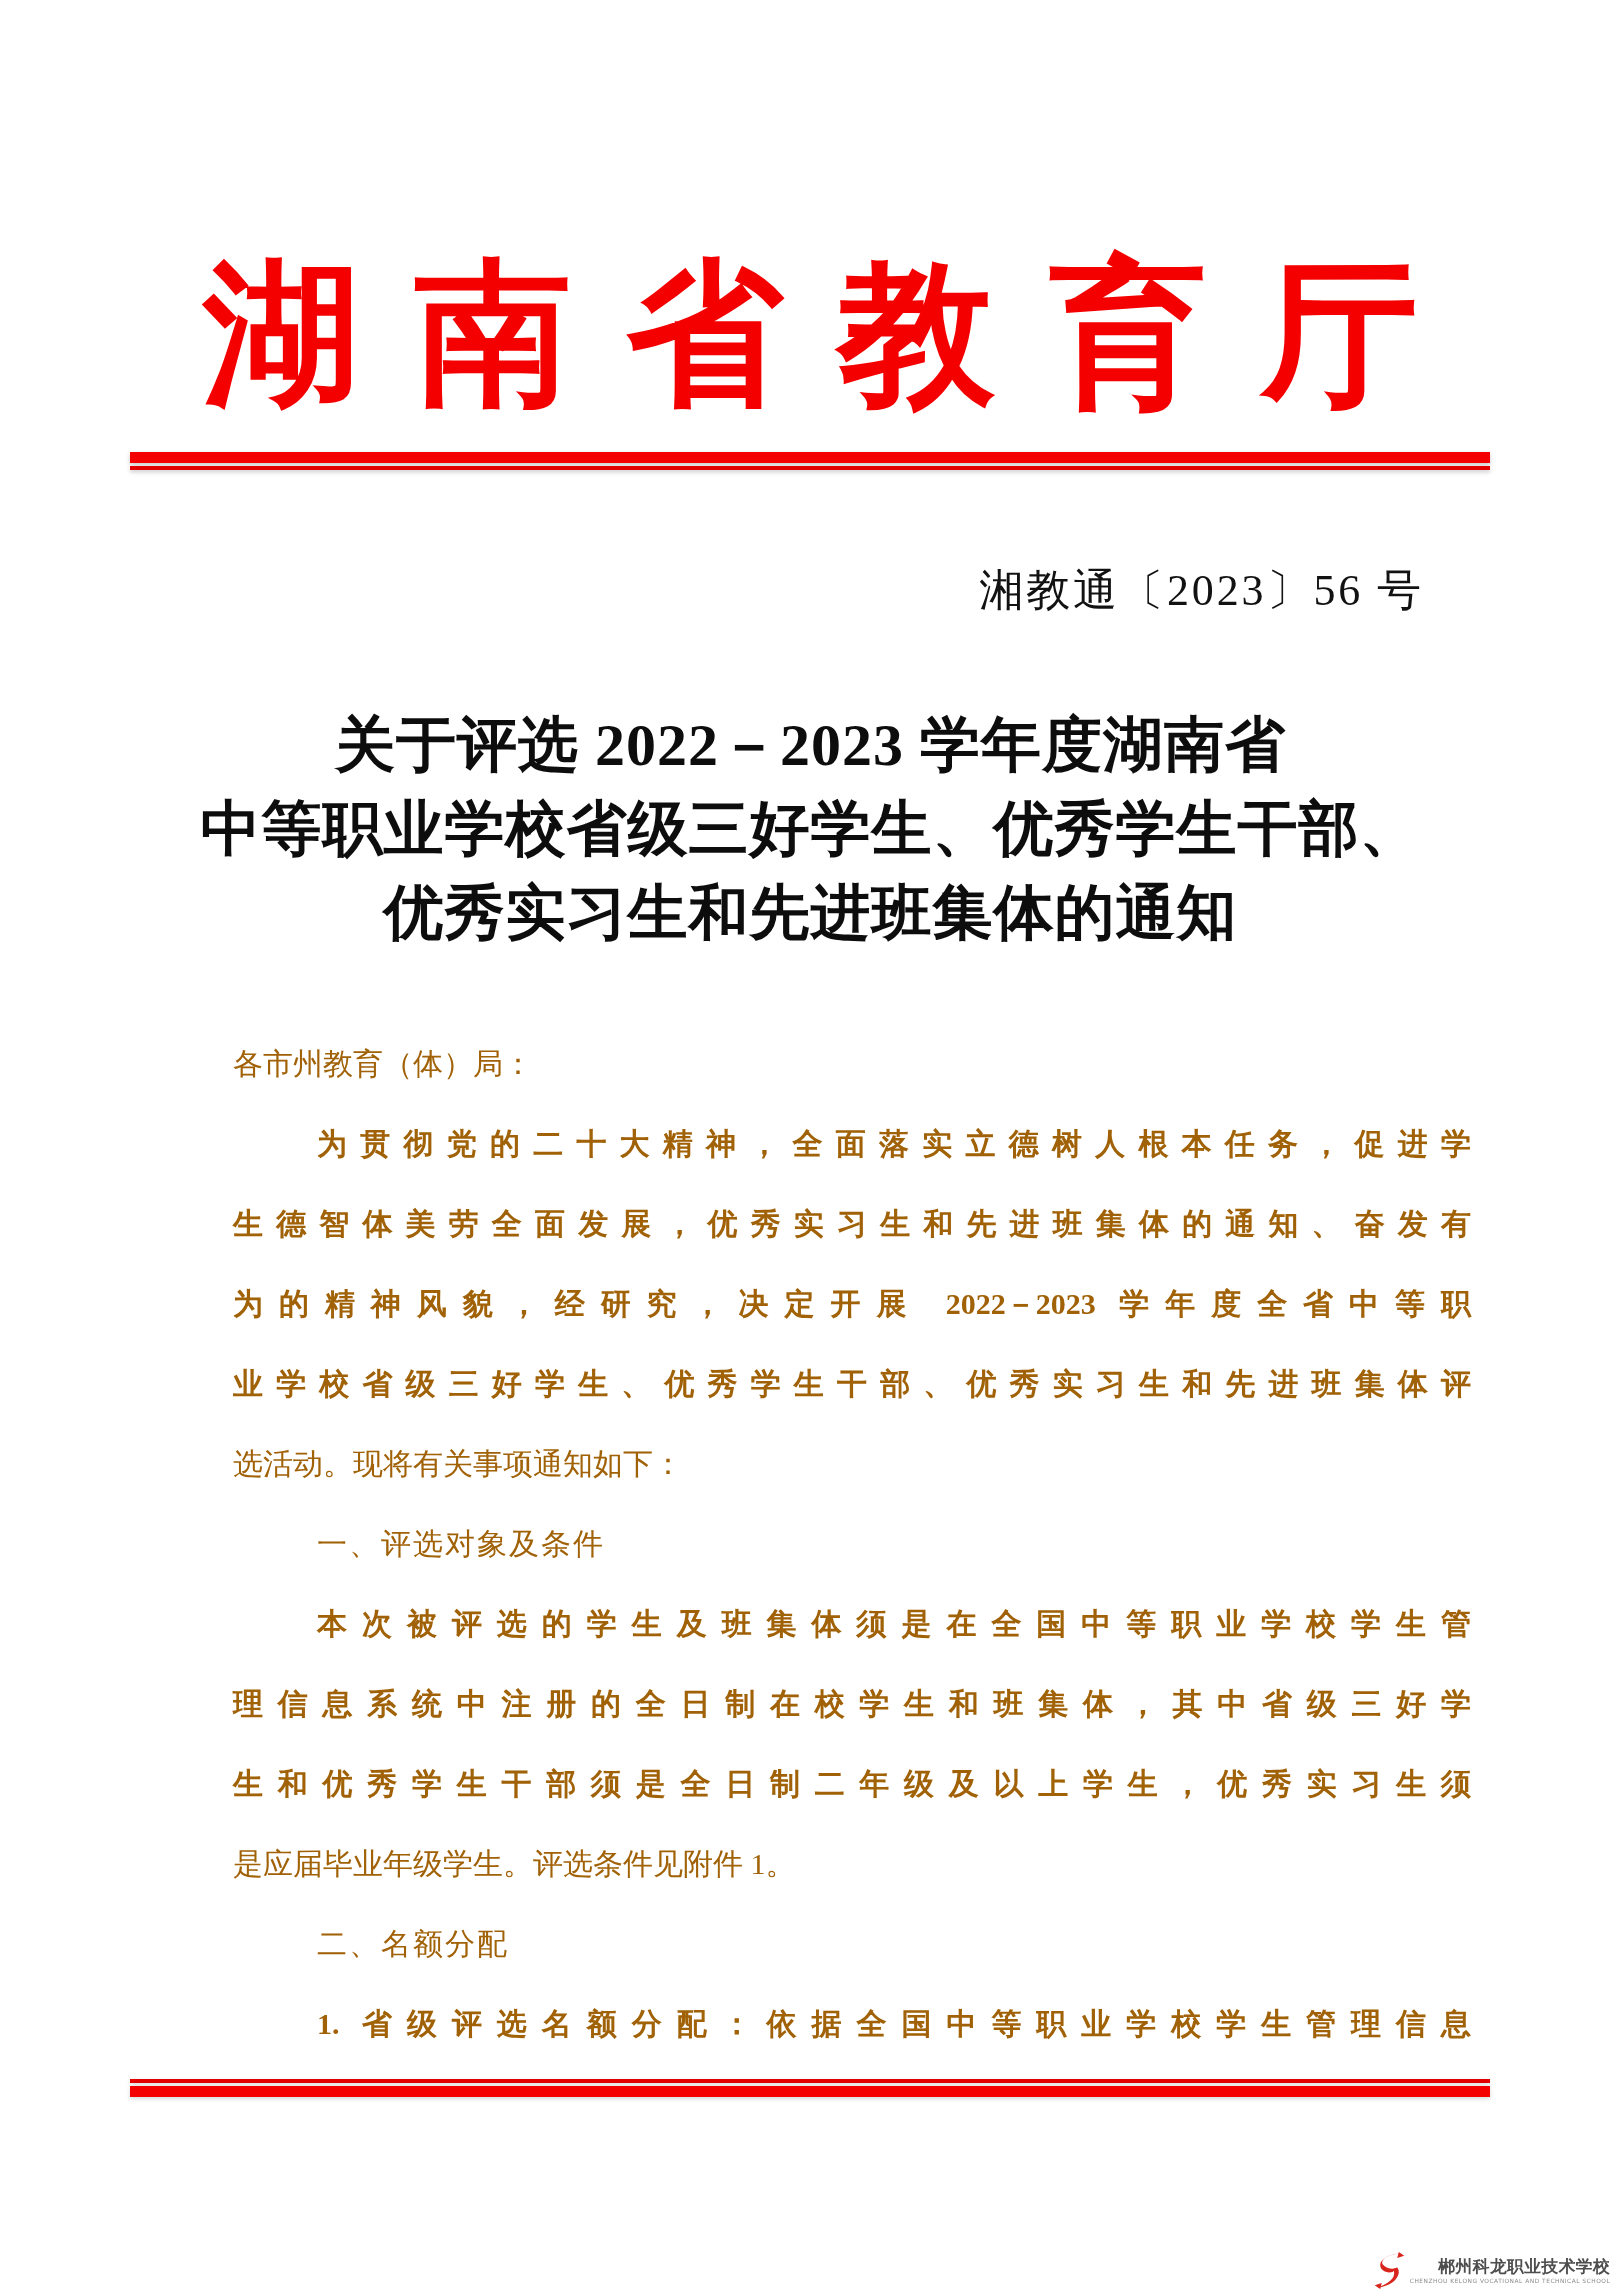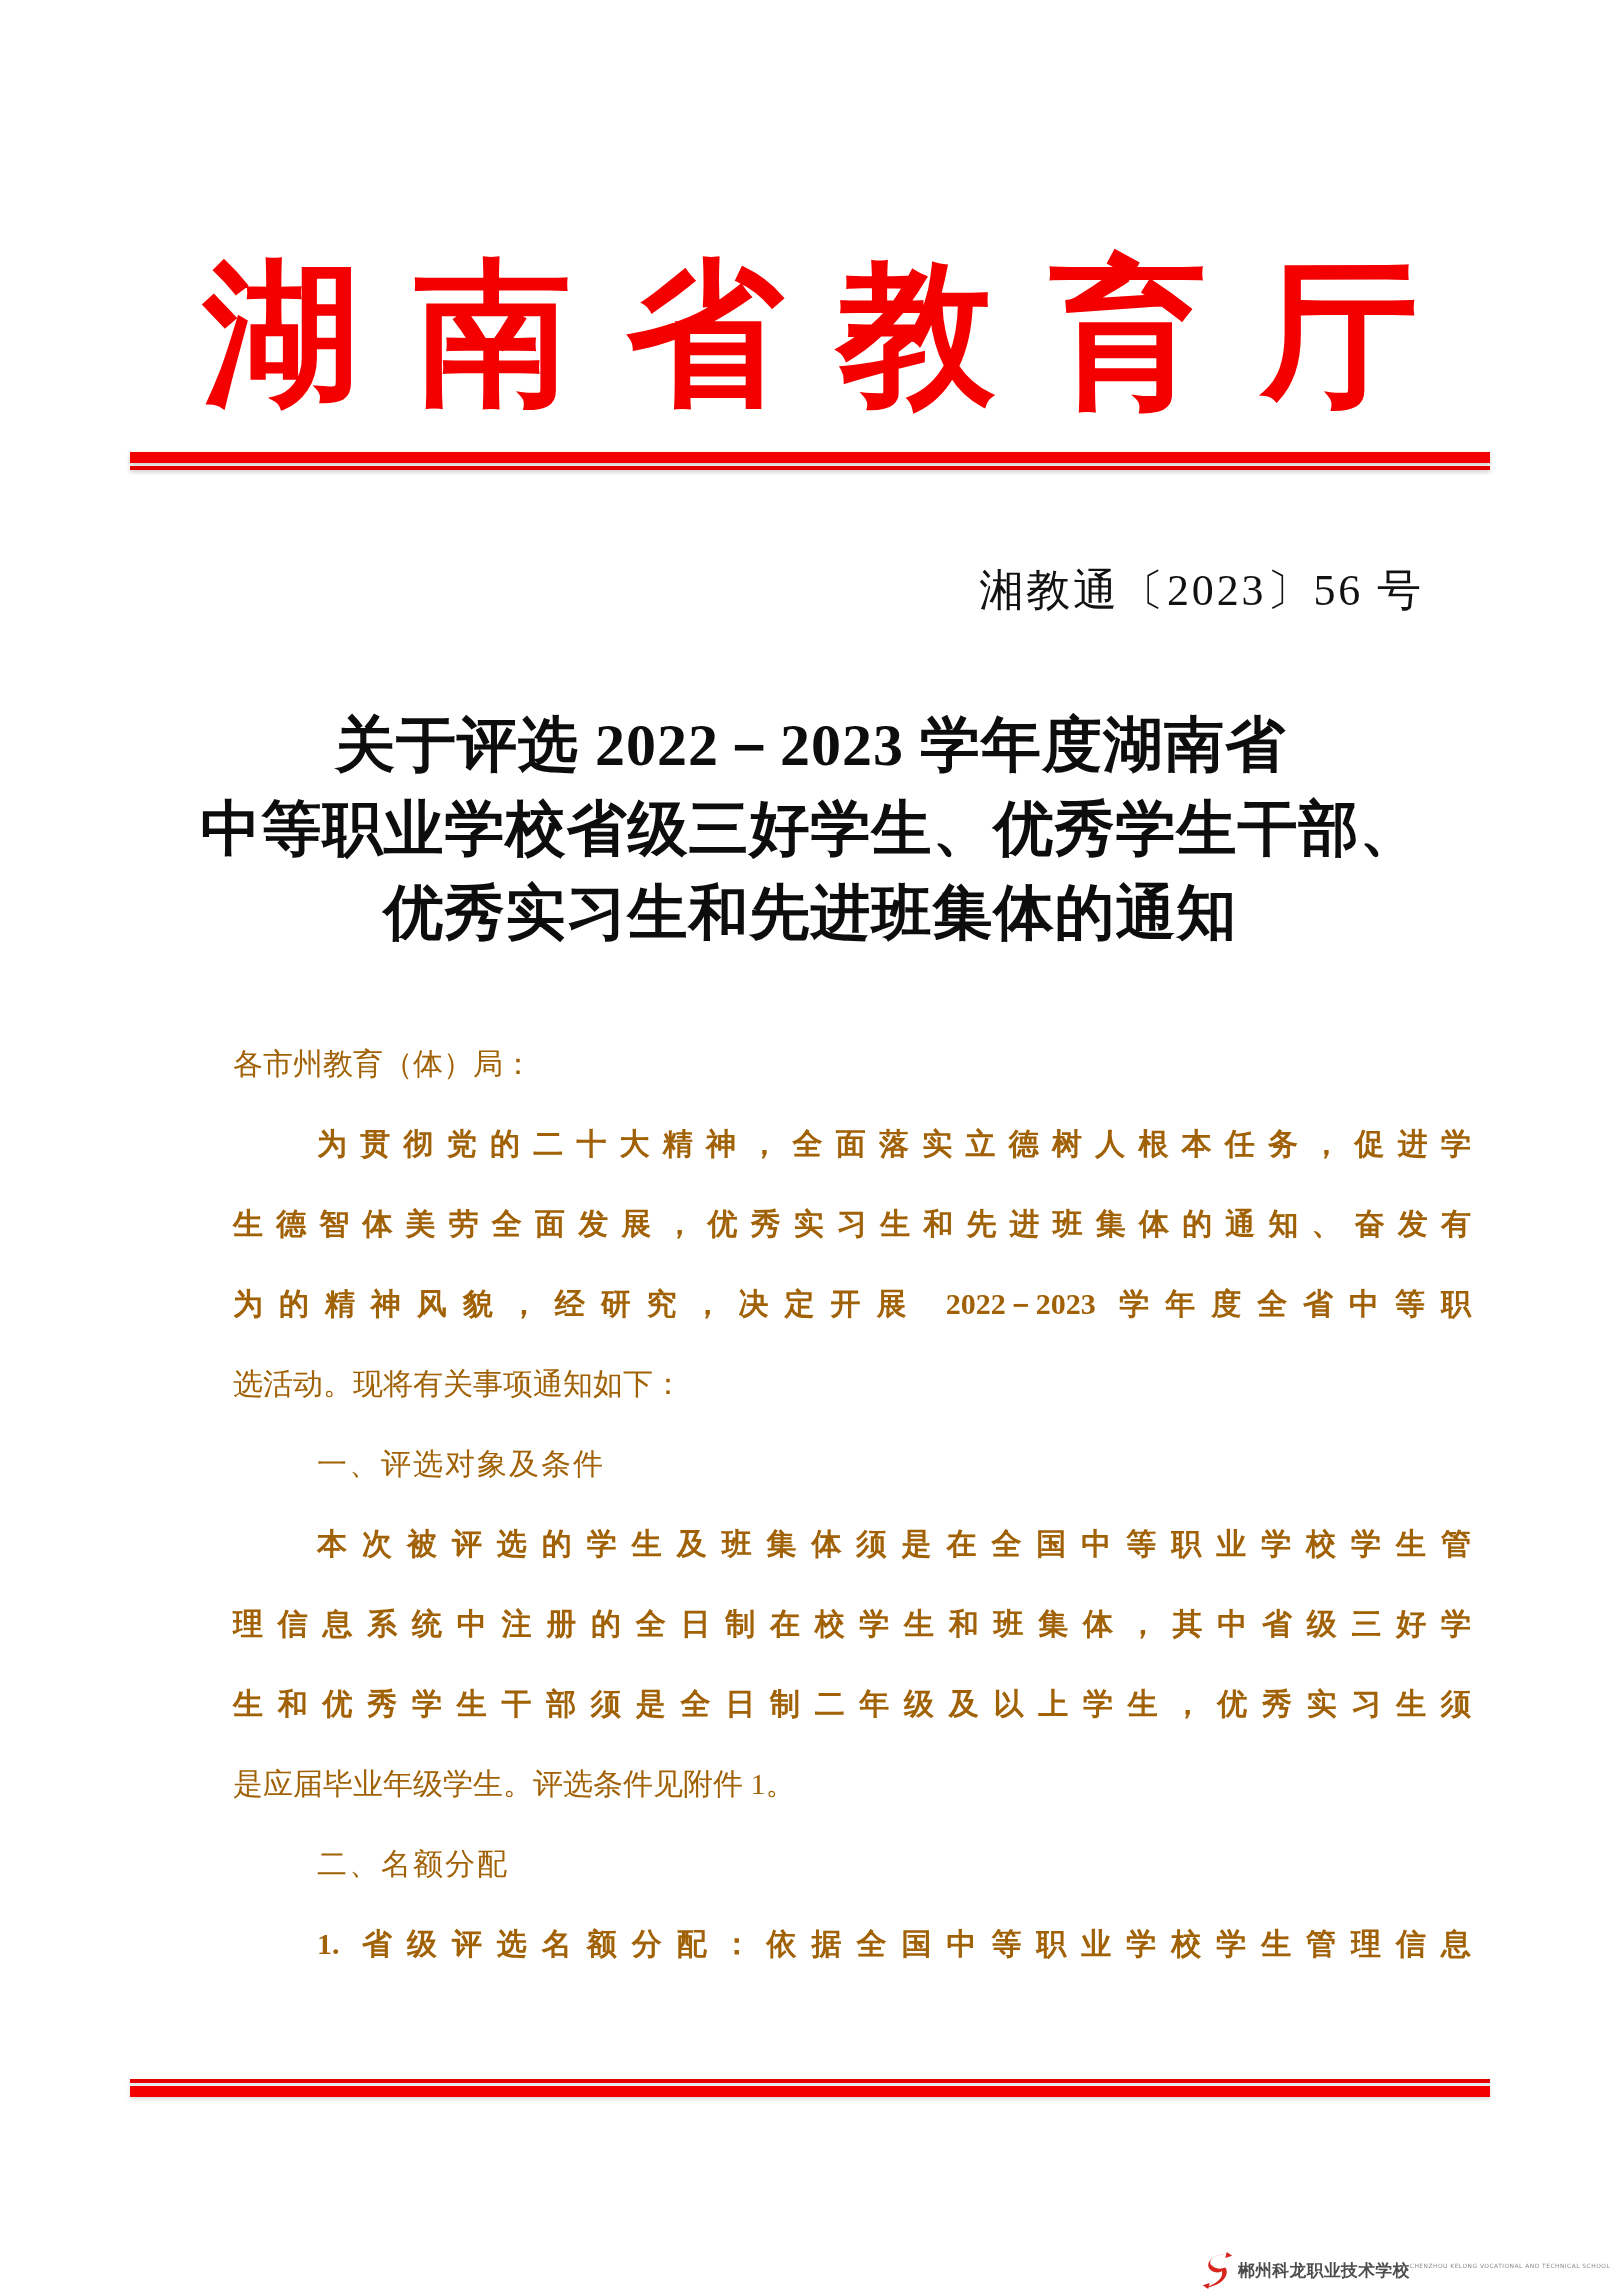--- a/index.html
+++ b/index.html
@@ -93,21 +93,21 @@
   
   .school-logo {
     position: absolute;
     right: 10.8px;
     top: 2251px;
     display: flex;
     align-items: center;
     gap: 4.9px;
   }
   .school-logo .logo-mark { width: 31px; height: 39px; flex: 0 0 auto; }
-  .logo-text-col { display: flex; flex-direction: row; }
+  .logo-text-col { display: flex; flex-direction: column; align-items: flex-end; }
   .logo-zh {
     font-family: "DejaVu Sans", sans-serif;
     font-weight: bold;
     font-size: 16.7px;
     line-height: 1.15;
     color: #4d4d4d;
     letter-spacing: 0.5px;
     white-space: nowrap;
   }
   .logo-en {
@@ -145,20 +145,21 @@
     <div>关于评选 2022－2023 学年度湖南省</div>
     <div>中等职业学校省级三好学生、优秀学生干部、</div>
     <div>优秀实习生和先进班集体的通知</div>
   </div>
 
   <div class="body-text">
     <div class="line">各市州教育（体）局：</div>
     <div class="line indent fill">为贯彻党的二十大精神，全面落实立德树人根本任务，促进学</div>
     <div class="line fill">生德智体美劳全面发展，优秀实习生和先进班集体的通知、奋发有</div>
     <div class="line fill">为的精神风貌，经研究，决定开展 2022－2023 学年度全省中等职</div>
+    <div class="line fill">业学校省级三好学生、优秀学生干部、优秀实习生和先进班集体评</div>
     <div class="line">选活动。现将有关事项通知如下：</div>
     <div class="line indent heading">一、评选对象及条件</div>
     <div class="line indent fill">本次被评选的学生及班集体须是在全国中等职业学校学生管</div>
     <div class="line fill">理信息系统中注册的全日制在校学生和班集体，其中省级三好学</div>
     <div class="line fill">生和优秀学生干部须是全日制二年级及以上学生，优秀实习生须</div>
     <div class="line">是应届毕业年级学生。评选条件见附件 1。</div>
     <div class="line indent heading">二、名额分配</div>
     <div class="line indent fill">1. 省级评选名额分配：依据全国中等职业学校学生管理信息</div>
   </div>
 

